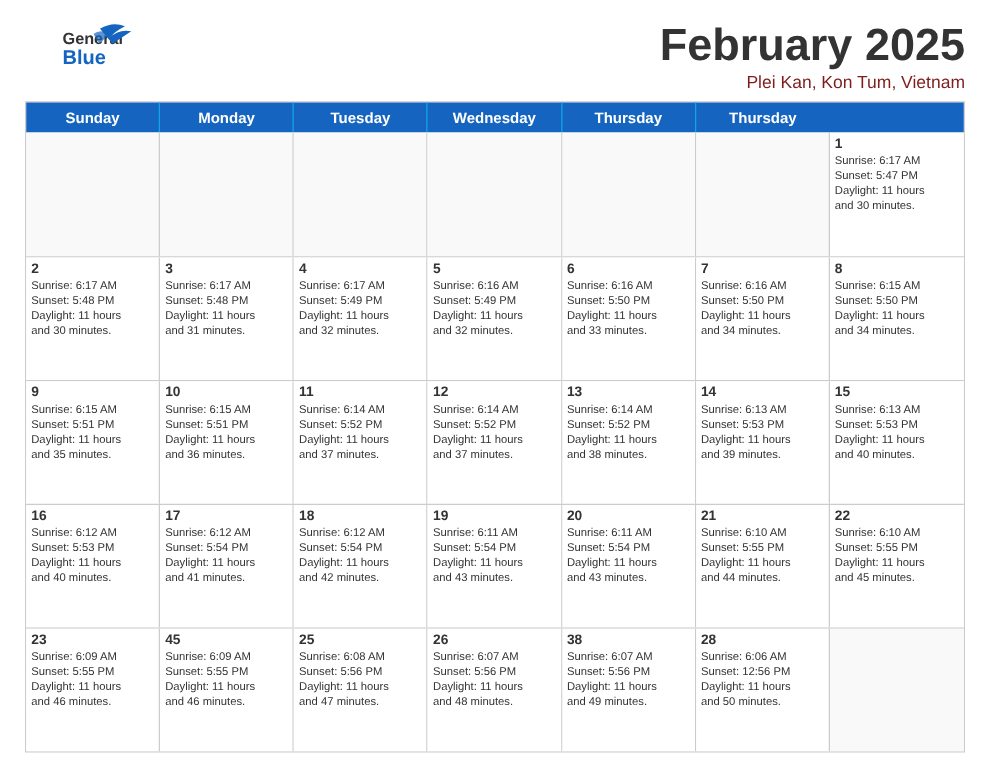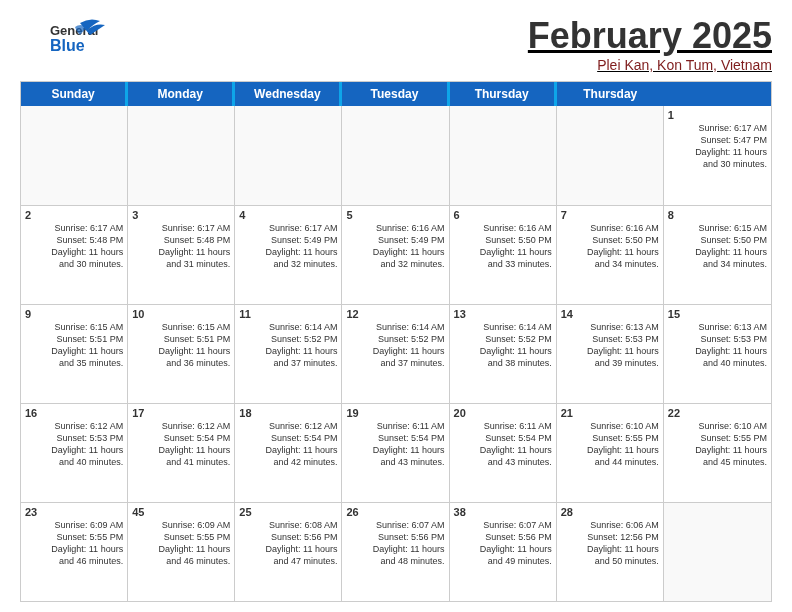--- a/index.html
+++ b/index.html
@@ -18,21 +18,20 @@
       flex-direction: column;
     }
     .header {
       display: flex;
       justify-content: space-between;
       align-items: flex-start;
       margin-bottom: 8px;
     }
     .title-area {
       text-align: right;
-      text-decoration: underline;
     }
     .month-title {
       font-size: 36px;
       font-weight: bold;
       color: #333;
     }
     .location {
       font-size: 14px;
       color: #7f1d1d;
     }
@@ -46,21 +45,21 @@
       display: grid;
       grid-template-columns: repeat(7, 1fr);
       background: #1565C0;
     }
     .cal-header-cell {
       color: #fff;
       font-size: 12px;
       font-weight: bold;
       padding: 5px 4px;
       text-align: center;
-      border-right: 3px solid #0ea5e9;
+      border-right: 1px solid #0ea5e9;
     }
     .cal-header-cell:last-child { border-right: none; }
     .cal-body {
       flex: 1;
       display: grid;
       grid-template-rows: repeat(5, 1fr);
     }
     .cal-week {
       display: grid;
       grid-template-columns: repeat(7, 1fr);
@@ -81,21 +80,20 @@
     .day-num {
       font-size: 11px;
       font-weight: bold;
       display: block;
       margin-bottom: 1px;
     }
     .day-info {
       font-size: 9px;
       line-height: 1.35;
       color: #333;
-      text-align: right;
     }
 
     
     .logo-container {
       display: flex;
       align-items: center;
       gap: 2px;
     }
   </style>
 </head>
@@ -121,22 +119,22 @@
     <div class="title-area">
       <div class="month-title">February 2025</div>
       <div class="location">Plei Kan, Kon Tum, Vietnam</div>
     </div>
   </div>
 
   <div class="calendar">
     <div class="cal-header">
     <div class="cal-header-cell">Sunday</div>
         <div class="cal-header-cell">Monday</div>
+        <div class="cal-header-cell">Tuesday</div>
         <div class="cal-header-cell">Wednesday</div>
-        <div class="cal-header-cell">Tuesday</div>
         <div class="cal-header-cell">Thursday</div>
         <div class="cal-header-cell">Thursday</div>
       </div>
     <div class="cal-body">
     <div class="cal-week">
           <div class="cal-cell empty"></div>
           <div class="cal-cell empty"></div>
           <div class="cal-cell empty"></div>
           <div class="cal-cell empty"></div>
           <div class="cal-cell empty"></div>

